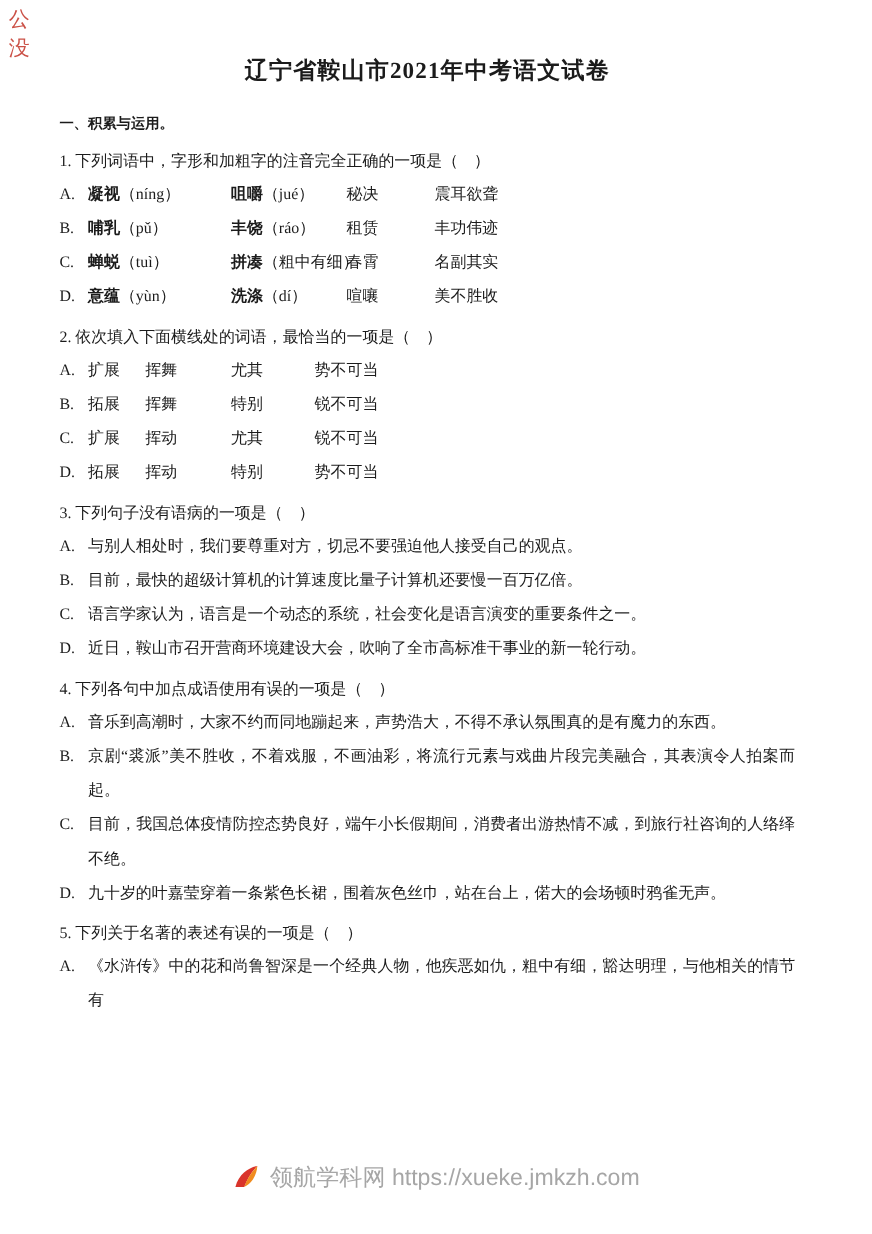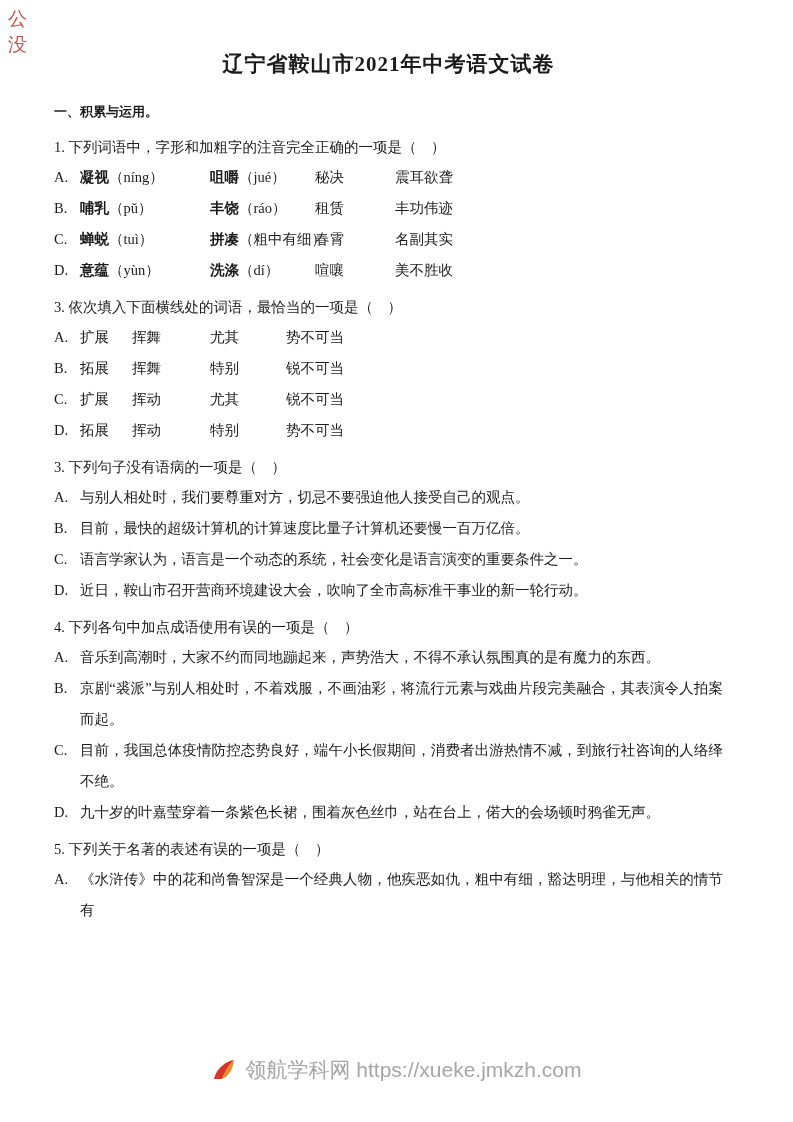--- a/index.html
+++ b/index.html
@@ -99,21 +99,21 @@
       <div class="opt-row">
         <span class="opt-label">C.</span><span class="g1"><span class="w">蝉蜕</span><span class="p">（tuì）</span></span><span class="g2"><span class="w">拼凑</span><span class="p">（粗中有细）</span></span><span class="g3">春霄</span><span class="g4">名副其实</span>
       </div>
       <div class="opt-row">
         <span class="opt-label">D.</span><span class="g1"><span class="w">意蕴</span><span class="p">（yùn）</span></span><span class="g2"><span class="w">洗涤</span><span class="p">（dí）</span></span><span class="g3">喧嚷</span><span class="g4">美不胜收</span>
       </div>
     </div>
   </div>
 
   <div>
-    <div class="stem">3. 依次填入下面横线处的词语，最恰当的一项是（　）</div>
+    <div class="stem">2. 依次填入下面横线处的词语，最恰当的一项是（　）</div>
     <div class="q2">
       <div class="opt-row">
         <span class="opt-label">A.</span><span class="c1">扩展</span><span class="c2">挥舞</span><span class="c3">尤其</span><span class="c4">势不可当</span>
       </div>
       <div class="opt-row">
         <span class="opt-label">B.</span><span class="c1">拓展</span><span class="c2">挥舞</span><span class="c3">特别</span><span class="c4">锐不可当</span>
       </div>
       <div class="opt-row">
         <span class="opt-label">C.</span><span class="c1">扩展</span><span class="c2">挥动</span><span class="c3">尤其</span><span class="c4">锐不可当</span>
       </div>
@@ -144,21 +144,21 @@
   </div>
 
   <div>
     <div class="stem">4. 下列各句中加点成语使用有误的一项是（　）</div>
     <div class="opt-text-row">
       <span class="opt-label">A.</span>
         <span class="opt-body">音乐到高潮时，大家不约而同地蹦起来，声势浩大，不得不承认氛围真的是有魔力的东西。</span>
     </div>
     <div class="opt-text-row">
       <span class="opt-label">B.</span>
-        <span class="opt-body">京剧“裘派”与别人相处时，不着戏服，不画油彩，将流行元素与戏曲片段完美融合，其表演令人拍案而起。</span>
+        <span class="opt-body">京剧“裘派”美不胜收，不着戏服，不画油彩，将流行元素与戏曲片段完美融合，其表演令人拍案而起。</span>
     </div>
     <div class="opt-text-row">
       <span class="opt-label">C.</span>
         <span class="opt-body">目前，我国总体疫情防控态势良好，端午小长假期间，消费者出游热情不减，到旅行社咨询的人络绎不绝。</span>
     </div>
     <div class="opt-text-row">
       <span class="opt-label">D.</span>
         <span class="opt-body">九十岁的叶嘉莹穿着一条紫色长裙，围着灰色丝巾，站在台上，偌大的会场顿时鸦雀无声。</span>
     </div>
   </div>

